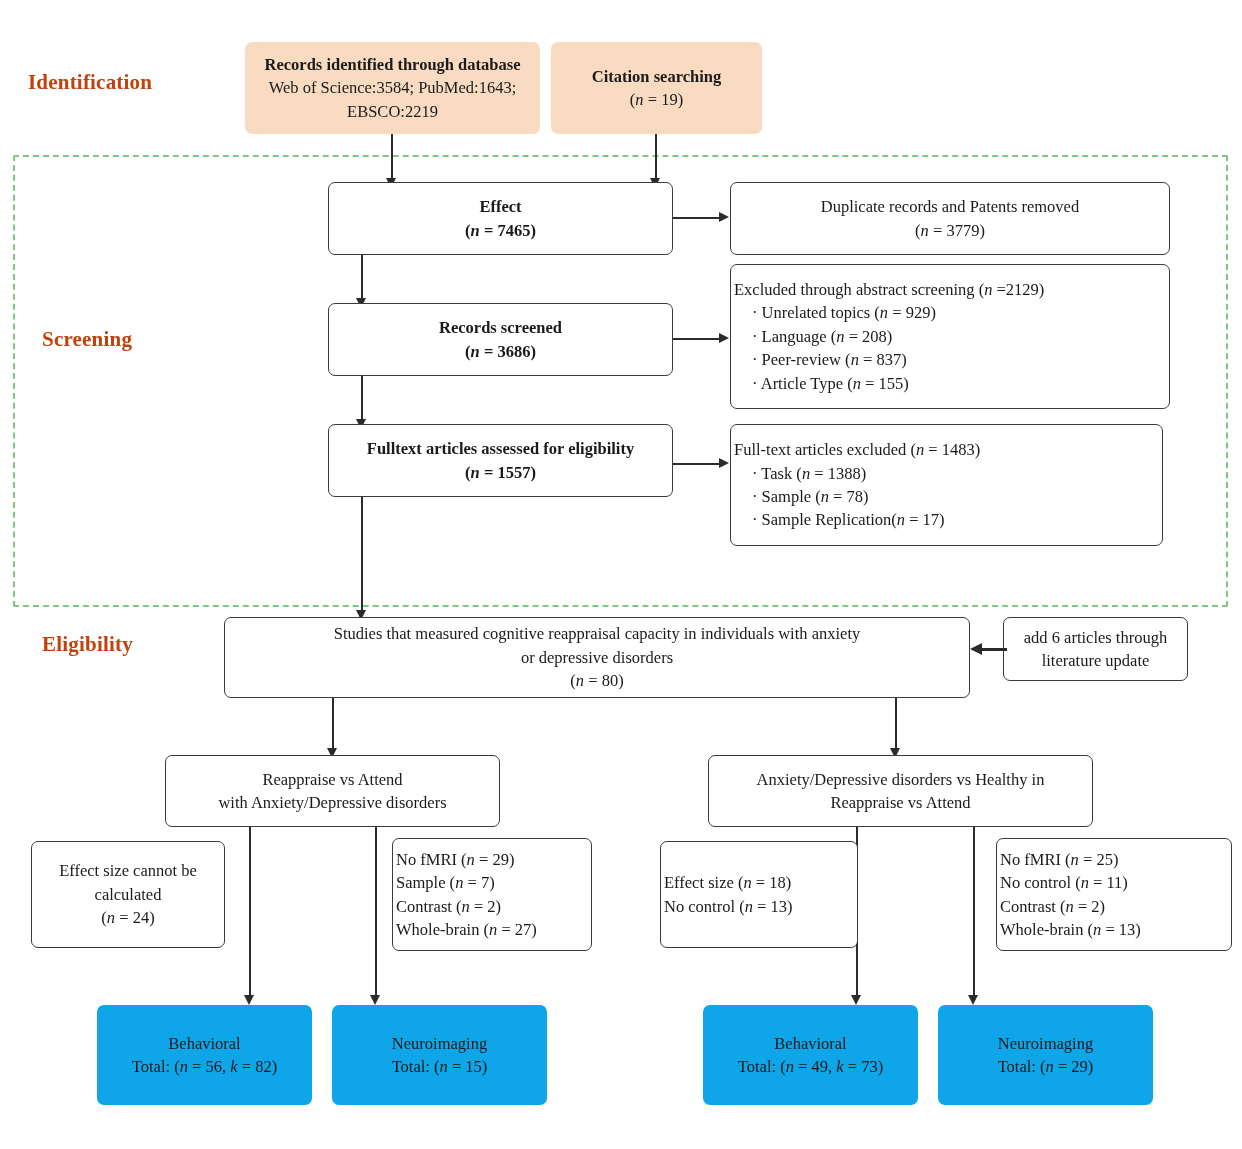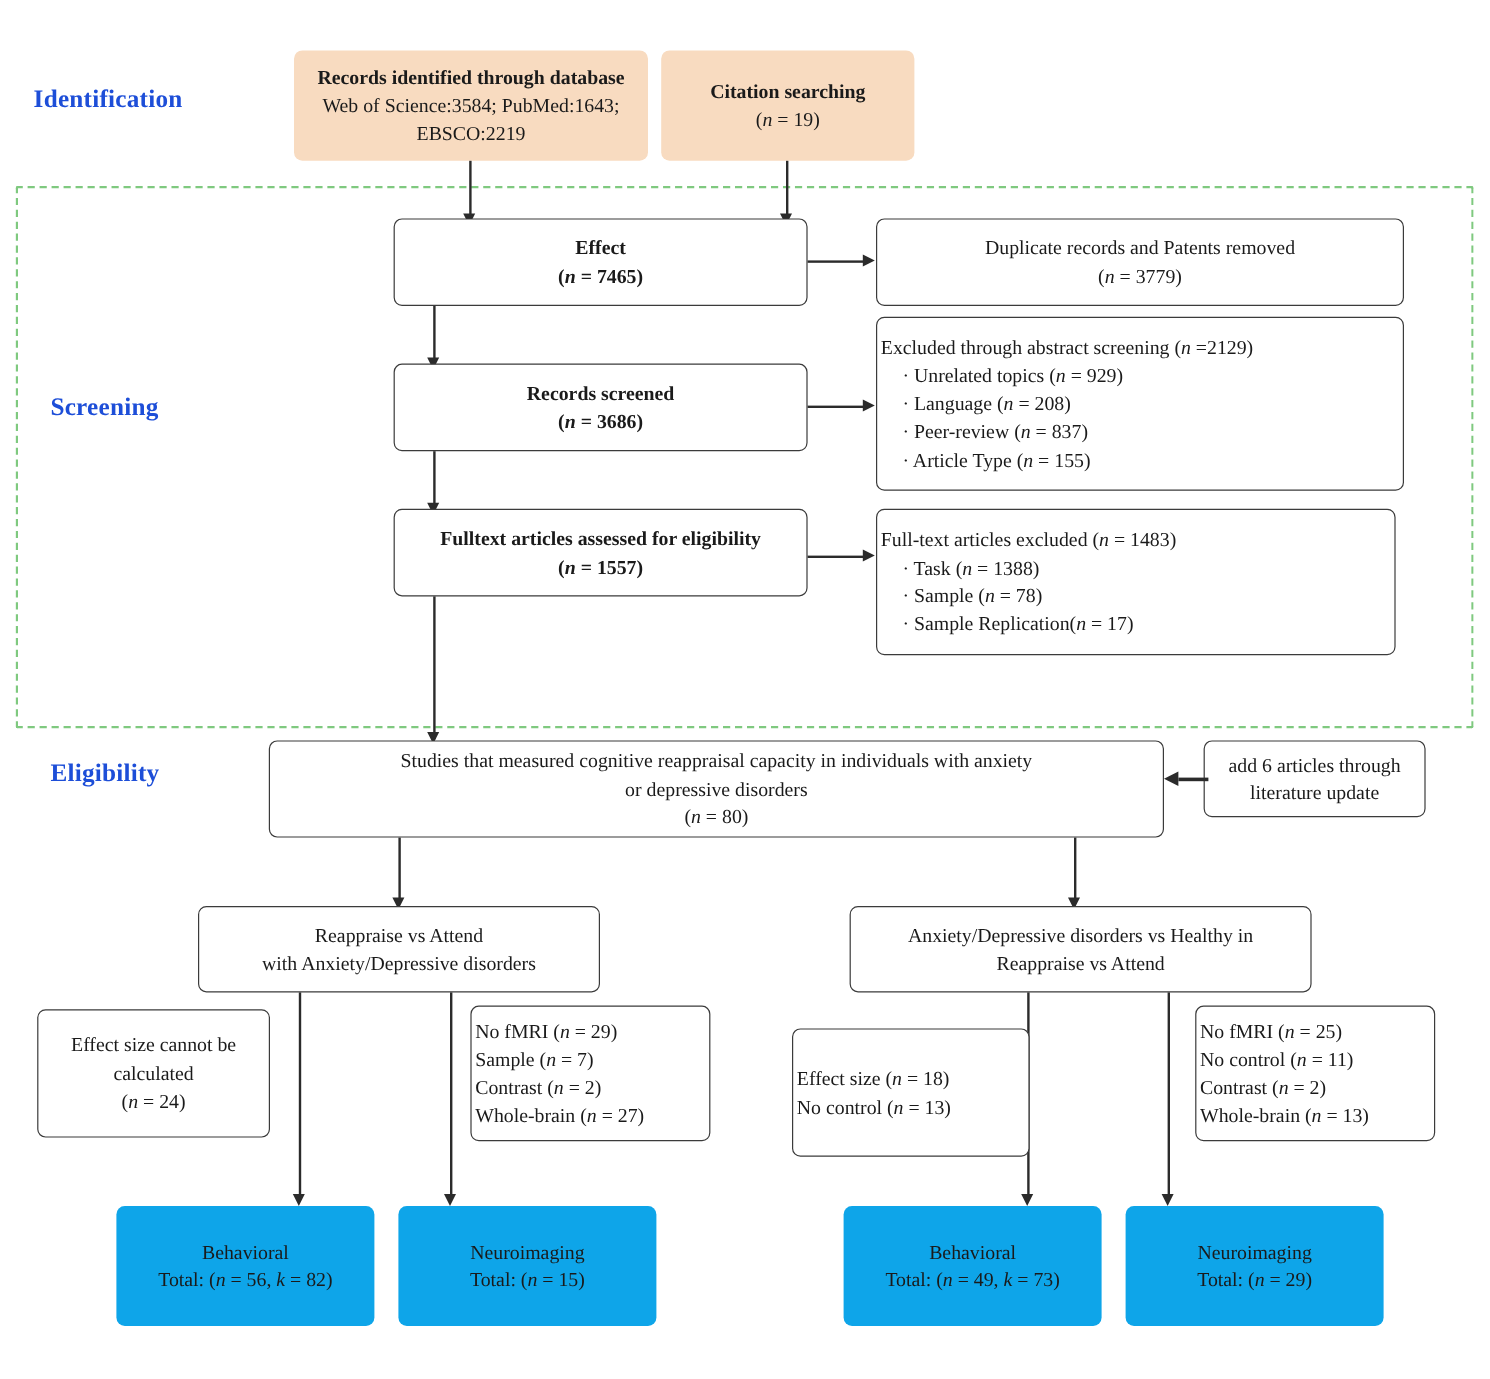--- a/index.html
+++ b/index.html
@@ -17,21 +17,21 @@
     overflow: hidden;
   }
 
   
   .abs { position: absolute; box-sizing: border-box; }
 
   .stage-label {
     font-weight: bold;
     font-size: 21px;
     letter-spacing: 0.2px;
-    color: #1d4ed8;
+    color: #c2410c;
     white-space: nowrap;
   }
 
   .node {
     border: 1.6px solid #3b3b3b;
     border-radius: 7px;
     background: #ffffff;
     display: flex;
     flex-direction: column;
     align-items: center;
@@ -222,26 +222,26 @@
     <span class="ln">(<i class="v">n</i> = 24)</span>
   </div>
 
   <div class="abs node listnode" style="left:392px; top:838px; width:200px; height:113px;">
     <span class="ln">No fMRI (<i class="v">n</i> = 29)</span>
     <span class="ln">Sample  (<i class="v">n</i> = 7)</span>
     <span class="ln">Contrast    (<i class="v">n</i> = 2)</span>
     <span class="ln">Whole-brain (<i class="v">n</i> = 27)</span>
   </div>
 
-  <div class="abs node listnode" style="left:660px; top:841px; width:198px; height:107px; align-items:center;margin-top:16px;">
+  <div class="abs node listnode" style="left:660px; top:841px; width:198px; height:107px; align-items:center;">
     <span class="ln">Effect size (<i class="v">n</i> = 18)</span>
     <span class="ln">No control (<i class="v">n</i> = 13)</span>
   </div>
 
-  <div class="abs node listnode" style="left:996px; top:838px; width:200px; height:113px;">
+  <div class="abs node listnode" style="left:996px; top:838px; width:236px; height:113px;">
     <span class="ln">No fMRI (<i class="v">n</i> = 25)</span>
     <span class="ln">No control (<i class="v">n</i> = 11)</span>
     <span class="ln">Contrast    (<i class="v">n</i> = 2)</span>
     <span class="ln">Whole-brain (<i class="v">n</i> = 13)</span>
   </div>
 
   <div class="abs node tinted teal" style="left:97px; top:1005px; width:215px; height:100px;">
     <span class="ln">Behavioral</span>
     <span class="ln">Total: (<i class="v">n</i> = 56, <i class="v">k</i> = 82)</span>
   </div>

